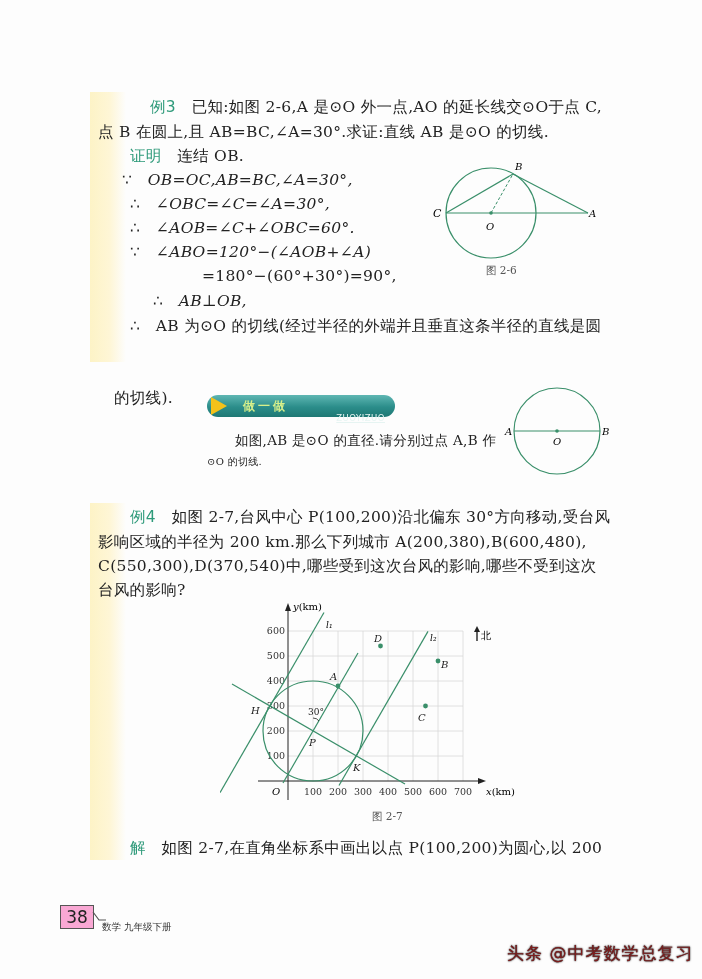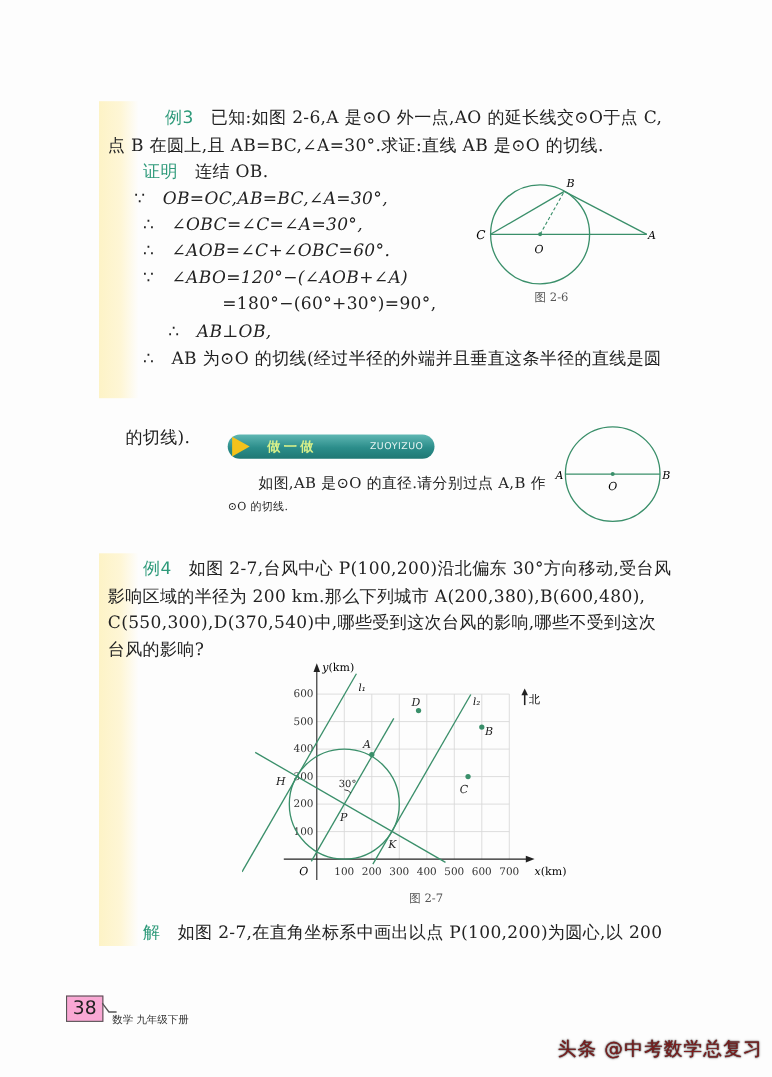--- a/index.html
+++ b/index.html
@@ -10,22 +10,22 @@
   .line { position:absolute; font-size:15.5px; line-height:20px; white-space:nowrap; letter-spacing:0.3px; }
   .kw { color:#2e9a7a; font-family:"DejaVu Sans","Liberation Sans",sans-serif; }
   .it { font-style:italic; }
   .cap { position:absolute; font-size:10.5px; color:#555; }
   .banner { position:absolute; left:207px; top:395px; width:188px; height:22px; border-radius:11px;
             background:linear-gradient(to bottom,#5fb7b3 0%,#2b8d8a 55%,#1f7874 100%); }
   .banner .tri { position:absolute; left:4px; top:2px; width:0; height:0;
                  border-top:9px solid transparent; border-bottom:9px solid transparent; border-left:16px solid #f4c21a; }
   .banner .title { position:absolute; left:36px; top:0px; font-size:12px; line-height:22px; font-weight:bold;
                    color:#d7f08a; letter-spacing:3px; font-family:"DejaVu Sans",sans-serif; }
-  .banner .sub { position:absolute; right:10px; top:0; font-size:8.5px; line-height:22px; color:#e6f4f2;
-                 font-family:"DejaVu Sans",sans-serif; letter-spacing:0.5px; }
+  .banner .sub { position:absolute; right:10px; top:12px; font-size:8.5px; line-height:22px; color:#e6f4f2;
+                 font-family:"DejaVu Sans",sans-serif; letter-spacing:0.5px;text-decoration:underline; }
   .pagebox { position:absolute; left:60px; top:905px; width:32px; height:22px; border:1.5px solid #555;
              font-family:"DejaVu Sans",sans-serif; font-size:17px; line-height:22px; text-align:center; background:#f9a8d4; }
   .footer-text { position:absolute; left:102px; top:921px; font-size:9.5px; font-family:"DejaVu Sans",sans-serif; color:#333; }
   .watermark { position:absolute; left:507px; top:942px; font-size:17px; font-family:"DejaVu Sans",sans-serif;
                color:#7f1d1d; text-shadow:0 0 2px #222,0 0 1px #222; letter-spacing:1px; }
   svg { position:absolute; overflow:visible; }
   svg text { font-family:"DejaVu Serif","Liberation Serif",serif; }
 </style>
 </head>
 <body>

